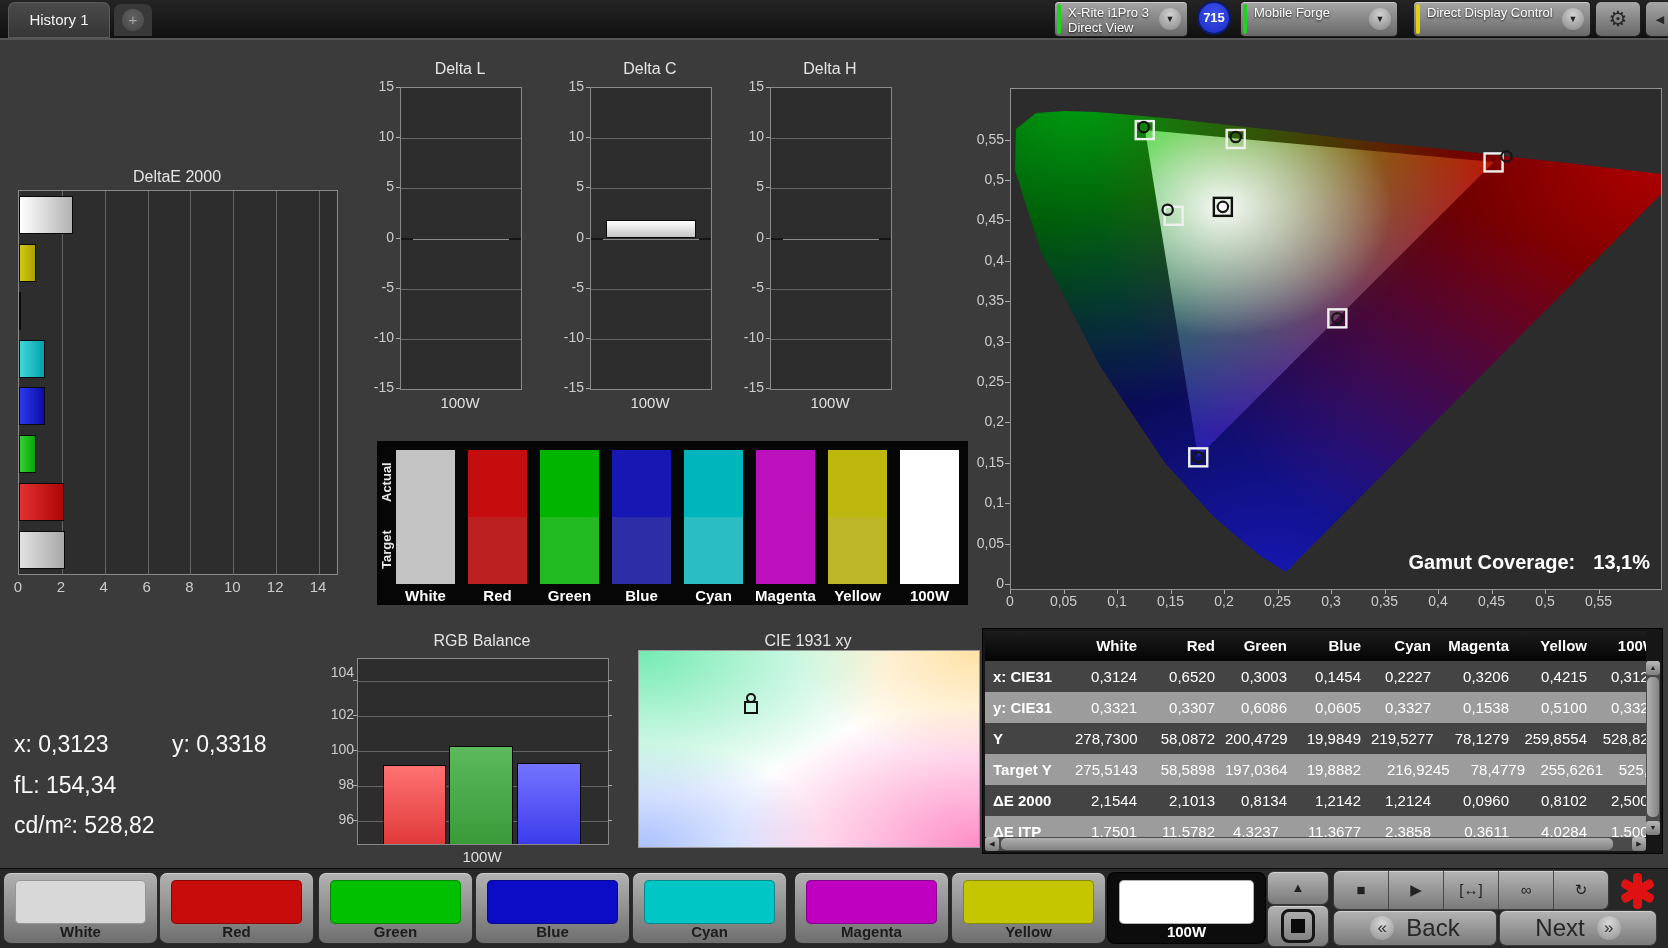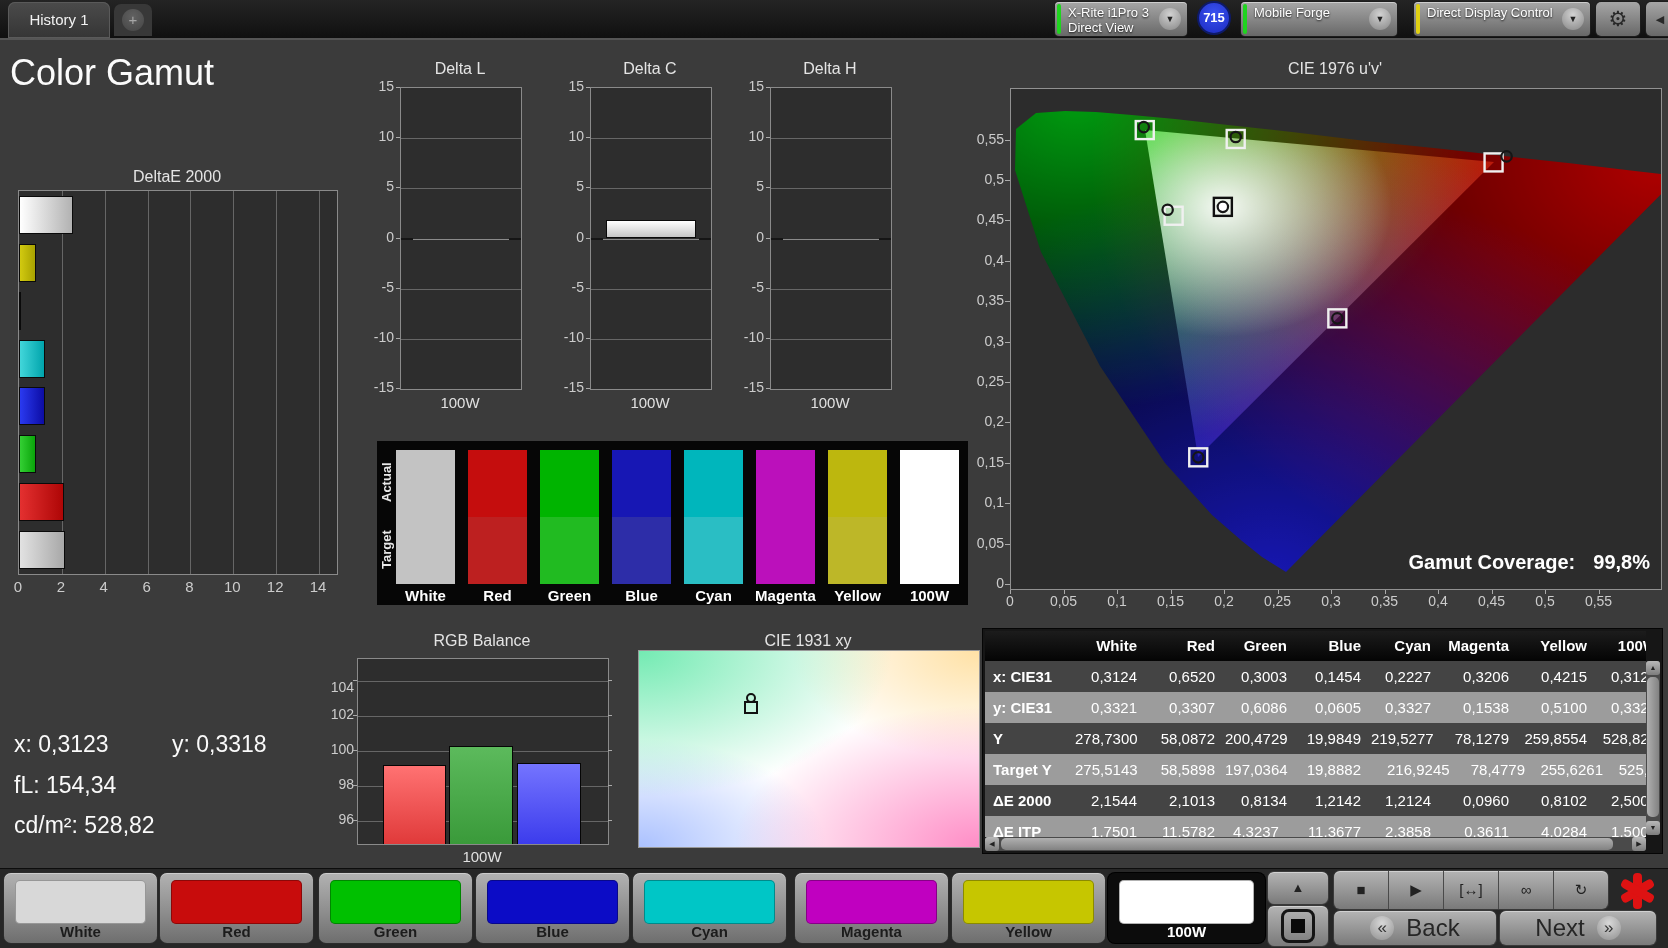--- a/index.html
+++ b/index.html
@@ -184,21 +184,20 @@
       <div class="ddtext">
           <div>Direct Display Control</div>
         </div>
       <div class="ddcaret">▼</div>
     </div>
     <div id="btn-gear"><span>⚙</span></div>
     <div id="btn-collapse"><span>◀</span></div>
   </div>
 
   <div id="main">
-    <div id="page-title">Color Gamut</div>
 
     <div id="deltae-title" class="chart-title">DeltaE 2000</div>
     <div id="deltae-plot">
         <div class="vline" style="left: 42.86px;"></div>
         <div class="vline" style="left: 85.72px;"></div>
         <div class="vline" style="left: 128.58px;"></div>
         <div class="vline" style="left: 171.44px;"></div>
         <div class="vline" style="left: 214.3px;"></div>
         <div class="vline" style="left: 257.16px;"></div>
         <div class="vline" style="left: 300.02px;"></div>
@@ -260,21 +259,20 @@
           <div class="swhalf" style="top: 67px; background: rgb(189, 183, 40);"></div>
         </div>
         <div class="swlab" style="left: 444px;">Yellow</div>
         <div class="swatch" style="left: 523px;">
           <div class="swhalf" style="top: 0px; background: rgb(255, 255, 255);"></div>
           <div class="swhalf" style="top: 67px; background: rgb(255, 255, 255);"></div>
         </div>
         <div class="swlab" style="left: 516px;">100W</div>
       </div>
 
-    <div id="cie-title" class="chart-title">CIE 1976 u'v'</div>
     <div id="cie-plot">
       <svg width="650" height="500" viewBox="0 0 650 500">
         <defs>
           <clipPath id="cpLocus">
             <path d="M275,483 L251,468 L231,452 L201,426 L154,374 L89,277 L30,163 L4,81 L5,40 L25,24 L54,22 L85,23 L121,26 L164,30 L217,36 L281,43 L355,52 L432,60 L502,68 L557,74 L624,82 L668,87 Z"></path>
           </clipPath>
           <clipPath id="cpTri">
               <path d="M483,73 L134,41 L187,368 Z"></path>
             </clipPath>
           <radialGradient id="gG" cx="10%" cy="2%" r="62%">
@@ -396,42 +394,42 @@
         <div class="ciexlab" style="left: 1413px;">0,4</div>
         <div class="ciextick" style="left: 1438px;"></div>
         <div class="ciexlab" style="left: 1466.5px;">0,45</div>
         <div class="ciextick" style="left: 1491.5px;"></div>
         <div class="ciexlab" style="left: 1520px;">0,5</div>
         <div class="ciextick" style="left: 1545px;"></div>
         <div class="ciexlab" style="left: 1573.5px;">0,55</div>
         <div class="ciextick" style="left: 1598.5px;"></div>
       </div>
     <div id="gamut-coverage">
-      <span>Gamut Coverage:</span><span class="gval">99,8%</span>
+      <span>Gamut Coverage:</span><span class="gval">13,1%</span>
     </div>
 
     <div class="crline" id="cr-x">x: 0,3123</div>
     <div class="crline" id="cr-y">y: 0,3318</div>
     <div class="crline" id="cr-fl">fL: 154,34</div>
     <div class="crline" id="cr-cd">cd/m²: 528,82</div>
 
     <div id="rgb-chart">
       <div id="rgb-title" class="chart-title">RGB Balance</div>
       <div id="rgb-plot">
           <div class="hline" style="top: 22px;"></div>
           <div class="hline" style="top: 57px;"></div>
           <div class="hline" style="top: 92px;"></div>
           <div class="hline" style="top: 127px;"></div>
           <div class="hline" style="top: 162px;"></div>
           <div class="rbar" style="left: 25px; width: 63px; top: 106px; background: linear-gradient(rgb(255, 114, 114), rgb(224, 58, 58));"></div>
           <div class="rbar" style="left: 91px; width: 64px; top: 86.75px; background: linear-gradient(rgb(92, 186, 92), rgb(58, 154, 58));"></div>
           <div class="rbar" style="left: 159px; width: 64px; top: 104.25px; background: linear-gradient(rgb(116, 116, 255), rgb(60, 60, 236));"></div>
         </div>
       <div id="rgb-xlabel">100W</div>
-    <div class="rylab" style="top: 47px;">104</div>
+    <div class="rylab" style="top: 32px;">104</div>
         <div class="rytick" style="top: 48px;"></div>
         <div class="rytickR" style="top: 48px;"></div>
         <div class="rylab" style="top: 74px;">102</div>
         <div class="rytick" style="top: 83px;"></div>
         <div class="rytickR" style="top: 83px;"></div>
         <div class="rylab" style="top: 109px;">100</div>
         <div class="rytick" style="top: 118px;"></div>
         <div class="rytickR" style="top: 118px;"></div>
         <div class="rylab" style="top: 144px;">98</div>
         <div class="rytick" style="top: 153px;"></div>

